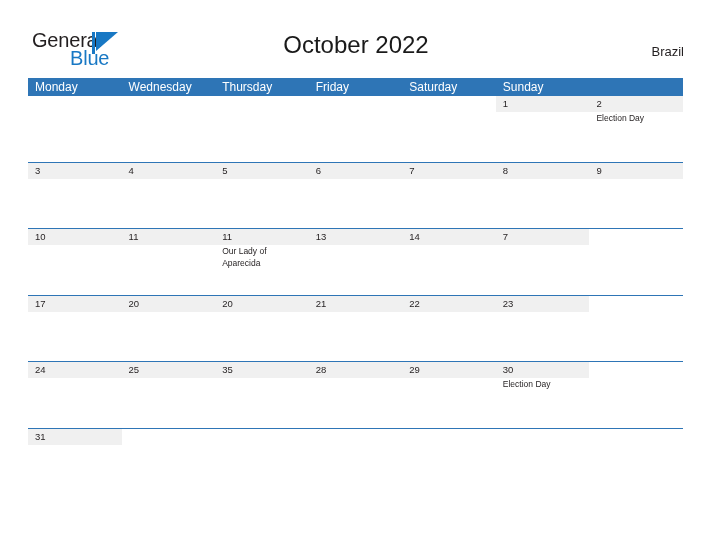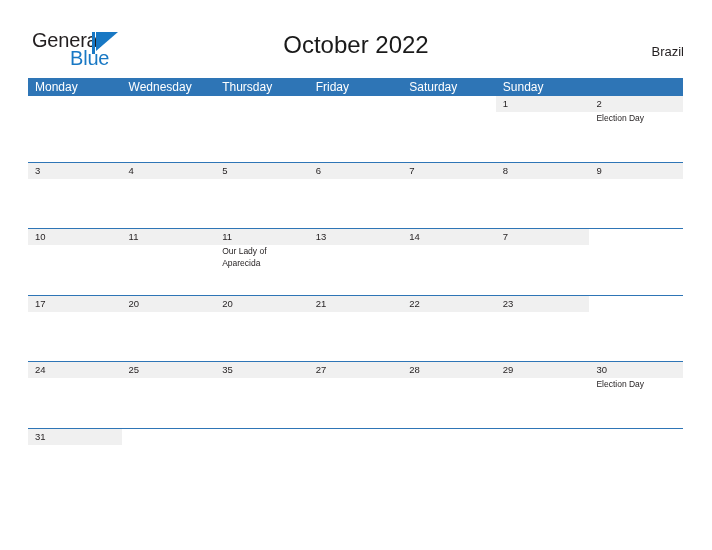--- a/index.html
+++ b/index.html
@@ -326,24 +326,20 @@
           <div class="day-cell filled">
             <div class="daynum-band"></div>
             <div class="daynum">25</div>
           </div>
           <div class="day-cell filled">
             <div class="daynum-band"></div>
             <div class="daynum">35</div>
           </div>
           <div class="day-cell filled">
             <div class="daynum-band"></div>
-            <div class="daynum">27</div>
-          </div>
-          <div class="day-cell filled">
-            <div class="daynum-band"></div>
             <div class="daynum">28</div>
           </div>
           <div class="day-cell filled">
             <div class="daynum-band"></div>
             <div class="daynum">29</div>
           </div>
           <div class="day-cell filled">
             <div class="daynum-band"></div>
             <div class="daynum">30</div>
             <div class="events">

